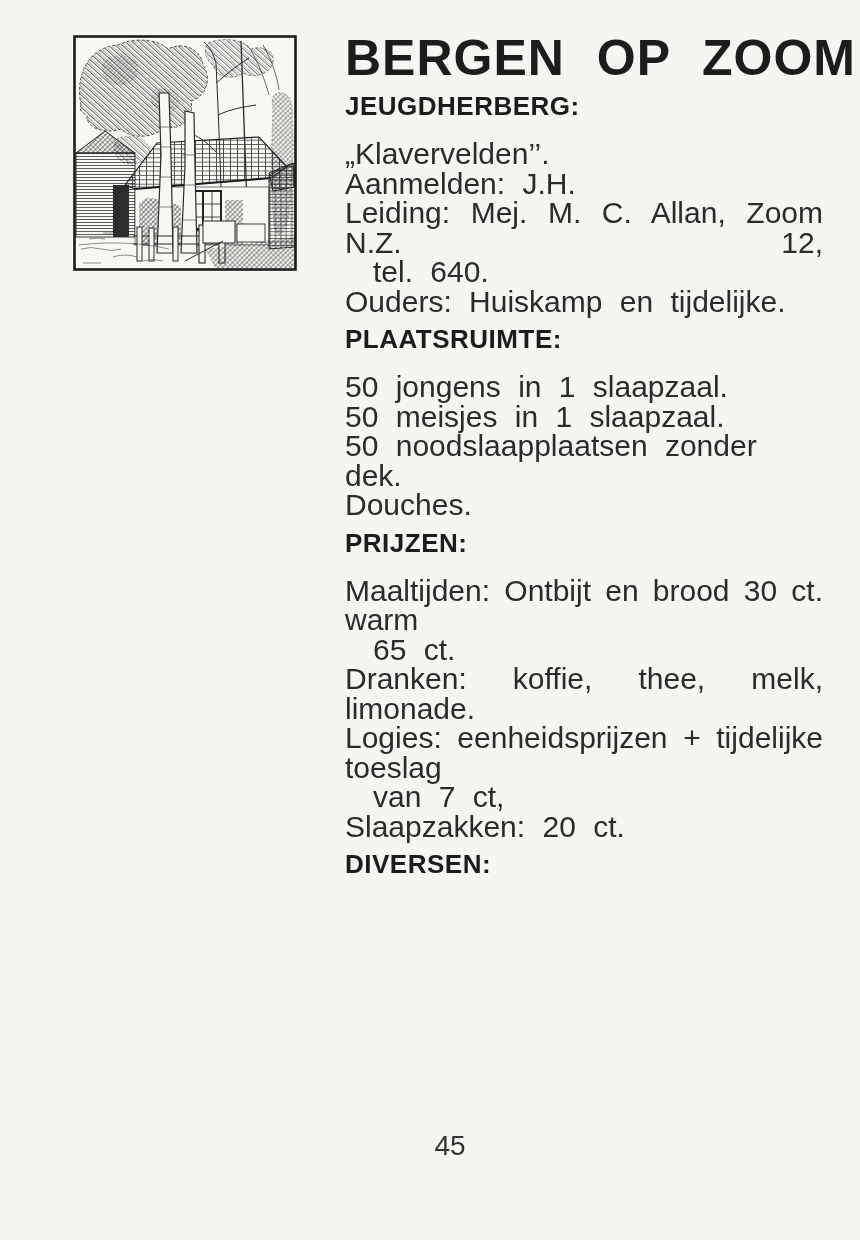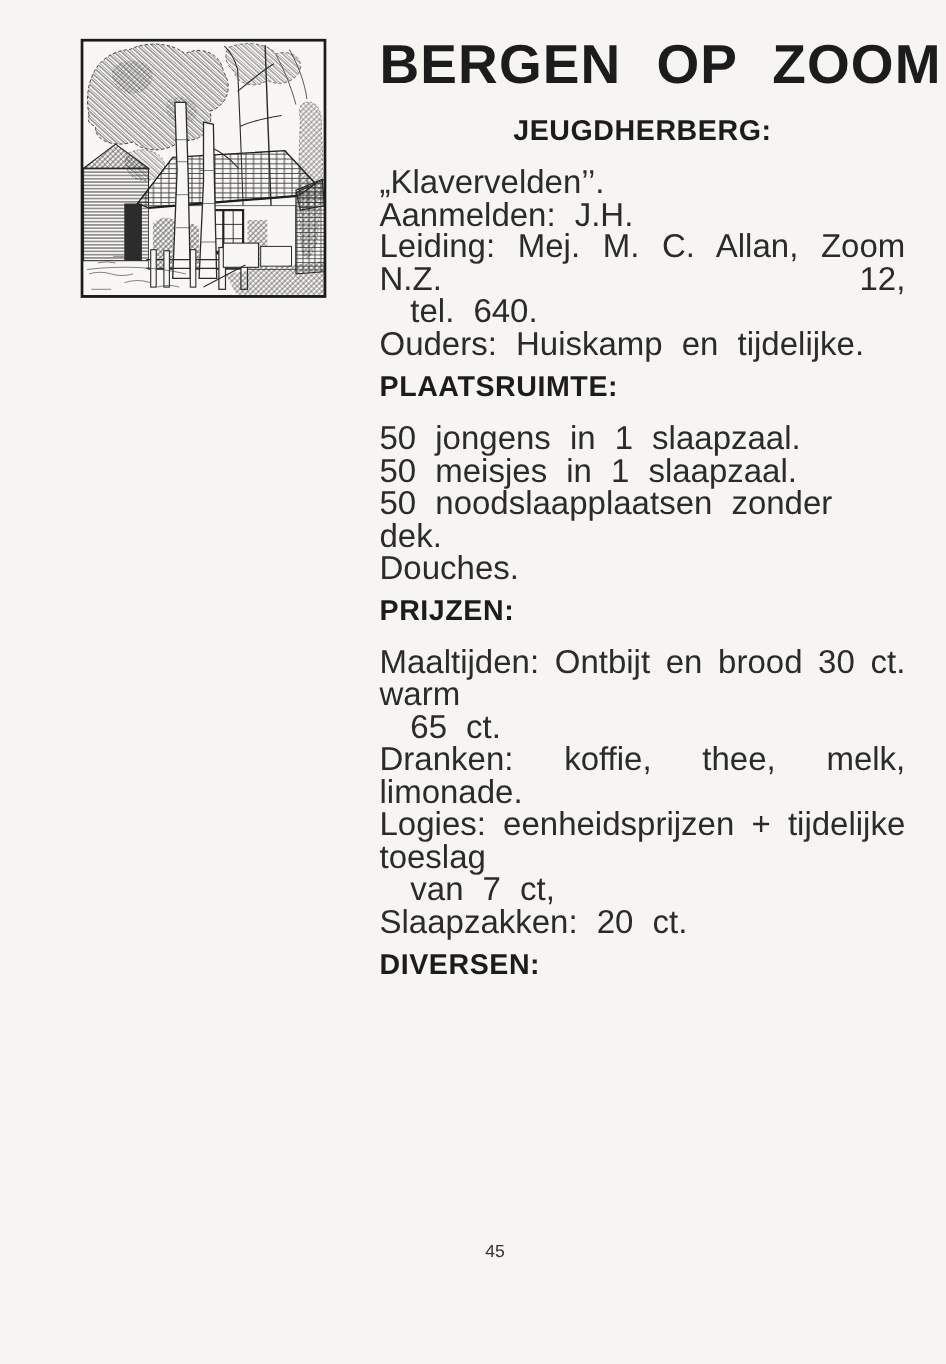--- a/index.html
+++ b/index.html
@@ -26,32 +26,32 @@
     font-weight:bold; color:#1c1c1c;
     letter-spacing:1px; word-spacing:0.34em;
     white-space:nowrap;
   }
   .section-heading {
     font-size:26px; line-height:30px;
     font-weight:bold; color:#1c1c1c;
     letter-spacing:0.5px;
     margin:8px 0 18px 0;
   }
-  .section-heading.first { margin-top:20px;text-align:center; }
+  .section-heading.first { margin-top:8px; }
   .lines { font-size:30px; line-height:29.5px; color:#2b2b2b; }
   .line { word-spacing:0.30em; }
   .line.j {
     word-spacing:normal;
     text-align:justify; text-align-last:justify;
   }
   .line.i { padding-left:28px; }
   .page-number {
     position:absolute; top:1130px; left:450px;
     transform:translateX(-50%);
-    font-size:16px; color:#333;
+    font-size:28px; color:#333;
   }
   svg .ink { stroke:#2a2a2a; fill:none; }
 </style>
 </head>
 <body>
 
 <div class="page">
 
   <svg class="illustration" viewBox="0 0 224 236" xmlns="http://www.w3.org/2000/svg">
     <defs>

